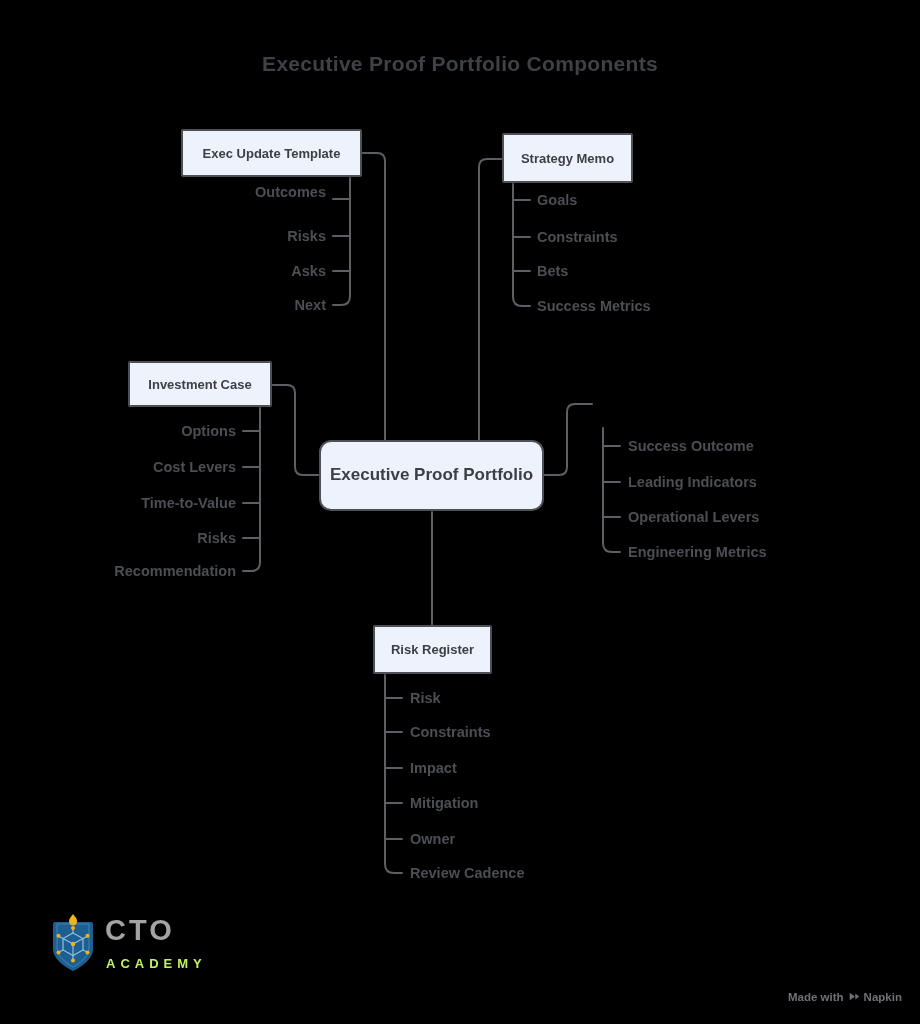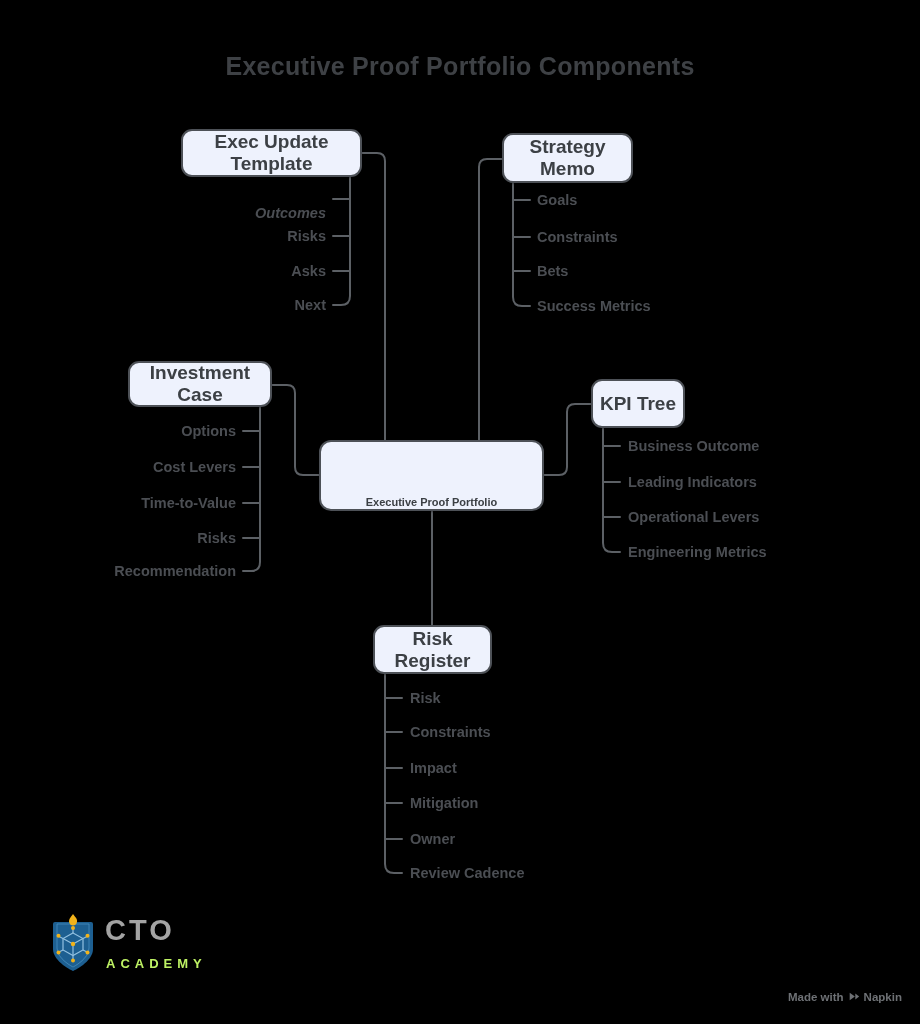--- a/index.html
+++ b/index.html
@@ -2,31 +2,31 @@
 <html><head>
 <meta charset="utf-8">
 <style>
   html,body{margin:0;padding:0;background:#000;}
   .stage{
     position:relative;width:920px;height:1024px;background:#000000;
     font-family:"Liberation Sans",sans-serif;overflow:hidden;
   }
   .diagram-title{
     position:absolute;left:0;top:52px;width:100%;text-align:center;
-    font-size:25px;font-weight:bold;color:#3e4145;letter-spacing:.3px;
+    font-size:21px;font-weight:bold;color:#3e4145;letter-spacing:.3px;
   }
   svg.connectors{position:absolute;left:0;top:0;}
   svg.connectors path{fill:none;stroke:#5c6065;stroke-width:2;stroke-linecap:round;}
   .node{
     position:absolute;box-sizing:border-box;background:#eef2fd;border:2px solid #4d5157;
-    border-radius:11px;display:flex;align-items:center;justify-content:center;
-    color:#3c4045;font-weight:bold;font-size:19px;text-align:center;
+    border-radius:2px;display:flex;align-items:center;justify-content:center;
+    color:#3c4045;font-weight:bold;font-size:13px;text-align:center;
     box-shadow:0 1px 2px rgba(0,0,0,.4);
   }
-  .node.center{font-size:11px;line-height:1.3;border-radius:12px;padding:0 4px;align-items:flex-end;}
+  .node.center{font-size:17px;line-height:1.3;border-radius:12px;padding:0 4px;}
   .item{
     position:absolute;height:20px;line-height:20px;white-space:nowrap;
     font-size:14.5px;font-weight:bold;color:#4b4e53;
   }
   .item.ra{text-align:right;}
   .logo{position:absolute;left:48px;top:913px;width:180px;height:66px;}
   .logo-cto{position:absolute;left:57px;top:1px;font-size:29px;font-weight:bold;
     color:#a3a3a3;letter-spacing:3px;}
   .logo-academy{position:absolute;left:58px;top:43px;font-size:13px;font-weight:bold;
     color:#bef264;letter-spacing:5px;}
@@ -71,49 +71,46 @@
   </div>
 
   <div class="node" style="left:502px;top:133px;width:131px;height:50px;">
     <span>Strategy Memo</span>
   </div>
 
   <div class="node" style="left:128px;top:361px;width:144px;height:46px;">
     <span>Investment Case</span>
   </div>
 
-  <div class="node" style="left:591px;top:379px;width:94px;height:49px;">
-    <span>KPI Tree</span>
-  </div>
 
   <div class="node center" style="left:319px;top:440px;width:225px;height:71px;">
     <span>Executive Proof Portfolio</span>
   </div>
 
   <div class="node" style="left:373px;top:625px;width:119px;height:49px;">
     <span>Risk Register</span>
   </div>
 
-  <div class="item ra" style="right:594px;top:203px;font-style:italic;">Outcomes</div>
+  <div class="item ra" style="right:594px;top:182px;">Outcomes</div>
   <div class="item ra" style="right:594px;top:226px;">Risks</div>
   <div class="item ra" style="right:594px;top:261px;">Asks</div>
   <div class="item ra" style="right:594px;top:295px;">Next</div>
 
   <div class="item" style="left:537px;top:190px;">Goals</div>
   <div class="item" style="left:537px;top:227px;">Constraints</div>
   <div class="item" style="left:537px;top:261px;">Bets</div>
   <div class="item" style="left:537px;top:296px;">Success Metrics</div>
 
   <div class="item ra" style="right:684px;top:421px;">Options</div>
   <div class="item ra" style="right:684px;top:457px;">Cost Levers</div>
   <div class="item ra" style="right:684px;top:493px;margin-left:17px;">Time-to-Value</div>
   <div class="item ra" style="right:684px;top:528px;">Risks</div>
   <div class="item ra" style="right:684px;top:561px;">Recommendation</div>
 
-  <div class="item" style="left:628px;top:436px;">Business Outcome</div>
+  <div class="item" style="left:628px;top:436px;">Success Outcome</div>
   <div class="item" style="left:628px;top:472px;">Leading Indicators</div>
   <div class="item" style="left:628px;top:507px;">Operational Levers</div>
   <div class="item" style="left:628px;top:542px;">Engineering Metrics</div>
 
   <div class="item" style="left:410px;top:688px;">Risk</div>
   <div class="item" style="left:410px;top:722px;">Constraints</div>
   <div class="item" style="left:410px;top:758px;">Impact</div>
   <div class="item" style="left:410px;top:793px;">Mitigation</div>
   <div class="item" style="left:410px;top:829px;">Owner</div>
   <div class="item" style="left:410px;top:863px;">Review Cadence</div>

